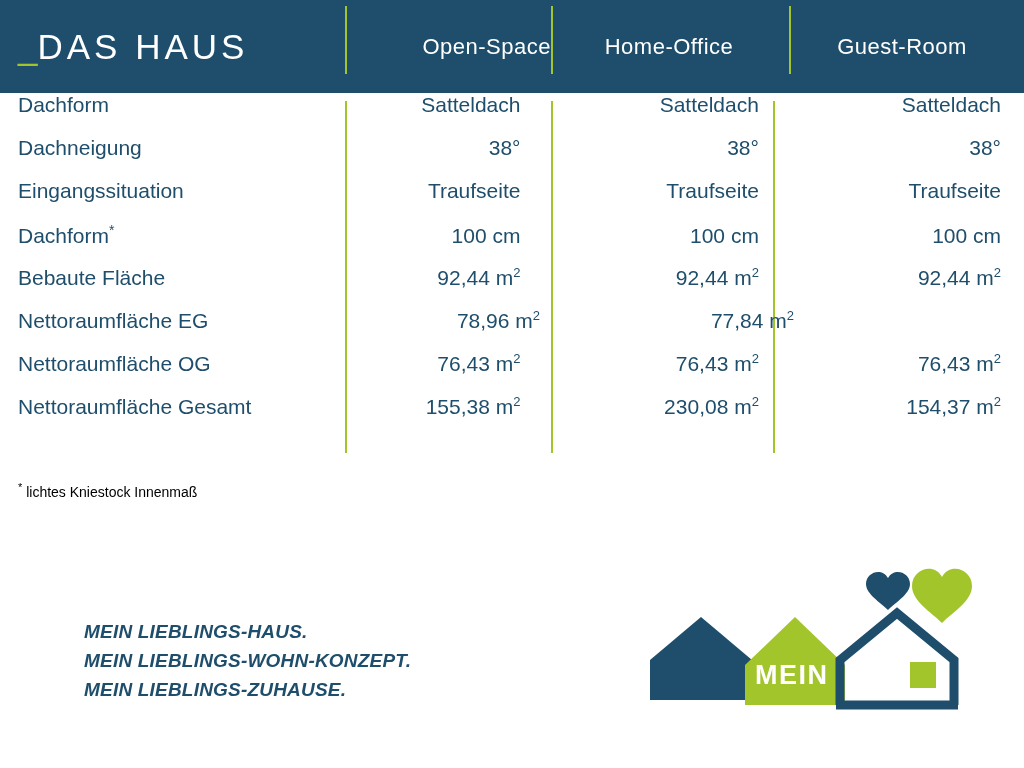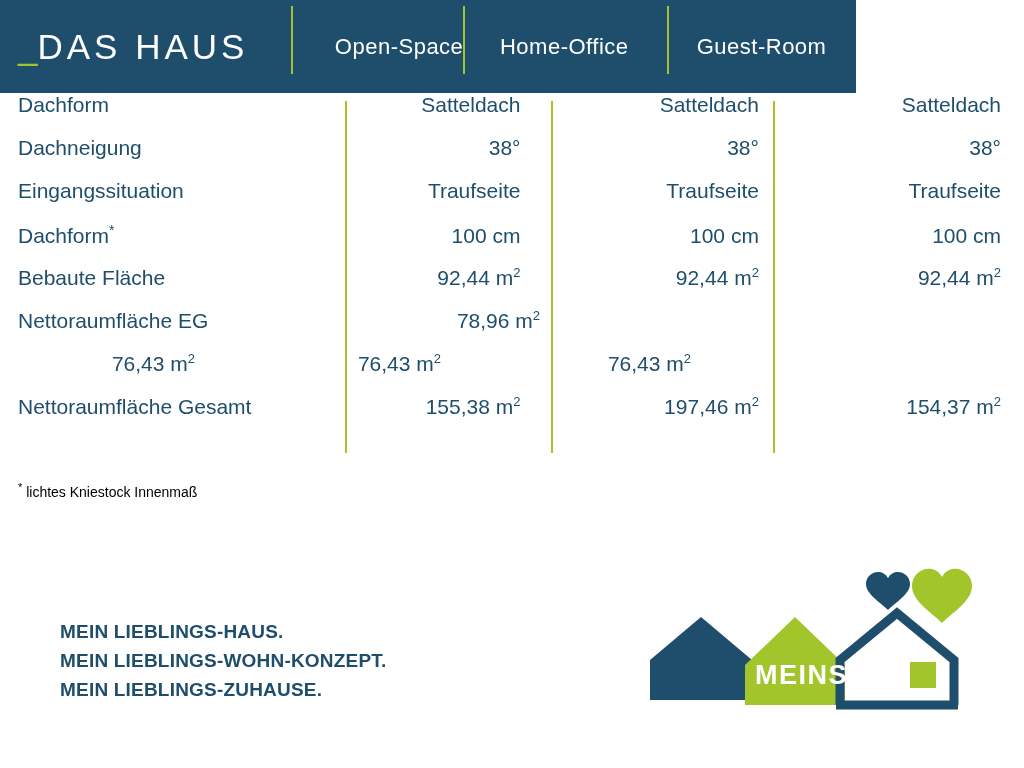--- a/index.html
+++ b/index.html
@@ -18,21 +18,21 @@
     position: relative;
     width: 1024px;
     height: 768px;
   }
 
   
   .header {
     position: absolute;
     left: 0;
     top: 0;
-    width: 856px;
+    width: 1024px;
     height: 93px;
     background: #1e4e6b;
     display: flex;
     align-items: center;
   }
   .header-title {
     width: 345px;
     box-sizing: border-box;
     padding-left: 18px;
     color: #ffffff;
@@ -129,24 +129,25 @@
     color: #000000;
   }
   .footnote .star {
     font-size: 11px;
     vertical-align: super;
   }
 
   
   .claim {
     position: absolute;
-    left: 40px;
+    left: 64px;
     top: 617px;
     display: flex;
     align-items: center;
+    font-style: italic;
   }
   .claim-bar {
     width: 5px;
     background: #a3c52c;
     margin-right: 15px;
   }
   .claim-lines {
     display: flex;
     flex-direction: column;
     justify-content: center;
@@ -226,32 +227,34 @@
     <div class="row">
       <div class="cell-label">Bebaute Fläche</div>
       <div class="cell-val v1"><span>92,44 m</span><span class="sup">2</span></div>
       <div class="cell-val v2"><span>92,44 m</span><span class="sup">2</span></div>
       <div class="cell-val v3"><span>92,44 m</span><span class="sup">2</span></div>
     </div>
 
     <div class="row">
       <div class="cell-label">Nettoraumfläche EG</div>
       <div class="cell-val v1"><span>78,96 m</span><span class="sup">2</span></div>
-    </div>
-
-    <div class="row">
+      <div class="cell-val v3"><span>77,84 m</span><span class="sup">2</span></div>
+    </div>
+
+    <div class="row">
+      <div class="cell-label">Nettoraumfläche OG</div>
       <div class="cell-val v1"><span>76,43 m</span><span class="sup">2</span></div>
       <div class="cell-val v2"><span>76,43 m</span><span class="sup">2</span></div>
       <div class="cell-val v3"><span>76,43 m</span><span class="sup">2</span></div>
     </div>
 
     <div class="row">
       <div class="cell-label">Nettoraumfläche Gesamt</div>
       <div class="cell-val v1"><span>155,38 m</span><span class="sup">2</span></div>
-      <div class="cell-val v2"><span>197,46 m</span><span class="sup">2</span></div>
+      <div class="cell-val v2"><span>230,08 m</span><span class="sup">2</span></div>
       <div class="cell-val v3"><span>154,37 m</span><span class="sup">2</span></div>
     </div>
   </div>
 
   <div class="footnote"><span class="star">*</span><span> lichtes Kniestock Innenmaß</span></div>
 
   <div class="claim">
     <div class="claim-bar"></div>
     <div class="claim-lines">
       <div class="claim-line">MEIN LIEBLINGS-HAUS.</div>
@@ -269,15 +272,15 @@
 
       <polyline points="200,150 200,105 257,58 314,105 314,150" fill="none" stroke="#1e4e6b" stroke-width="9" stroke-linejoin="miter"></polyline>
       <line x1="196" y1="150" x2="318" y2="150" stroke="#1e4e6b" stroke-width="9"></line>
       <rect x="270" y="107" width="26" height="26" fill="#a3c52c"></rect>
 
       <path d="M253 25 c-6,-11 -22,-6 -22,6 c0,10 14,18 22,26 c8,-8 22,-16 22,-26 c0,-12 -16,-17 -22,-6 z" fill="#1e4e6b" transform="translate(-5,-2) scale(1)"></path>
 
       <path d="M302 22 c-8,-15 -30,-8 -30,9 c0,15 19,26 30,37 c11,-11 30,-22 30,-37 c0,-17 -22,-24 -30,-9 z" fill="#a3c52c"></path>
     </svg>
   </div>
-  <div class="meins-text">MEINS</div>
+  <div class="meins-text">MEIN</div>
 
 </div>
 
 </body></html>

